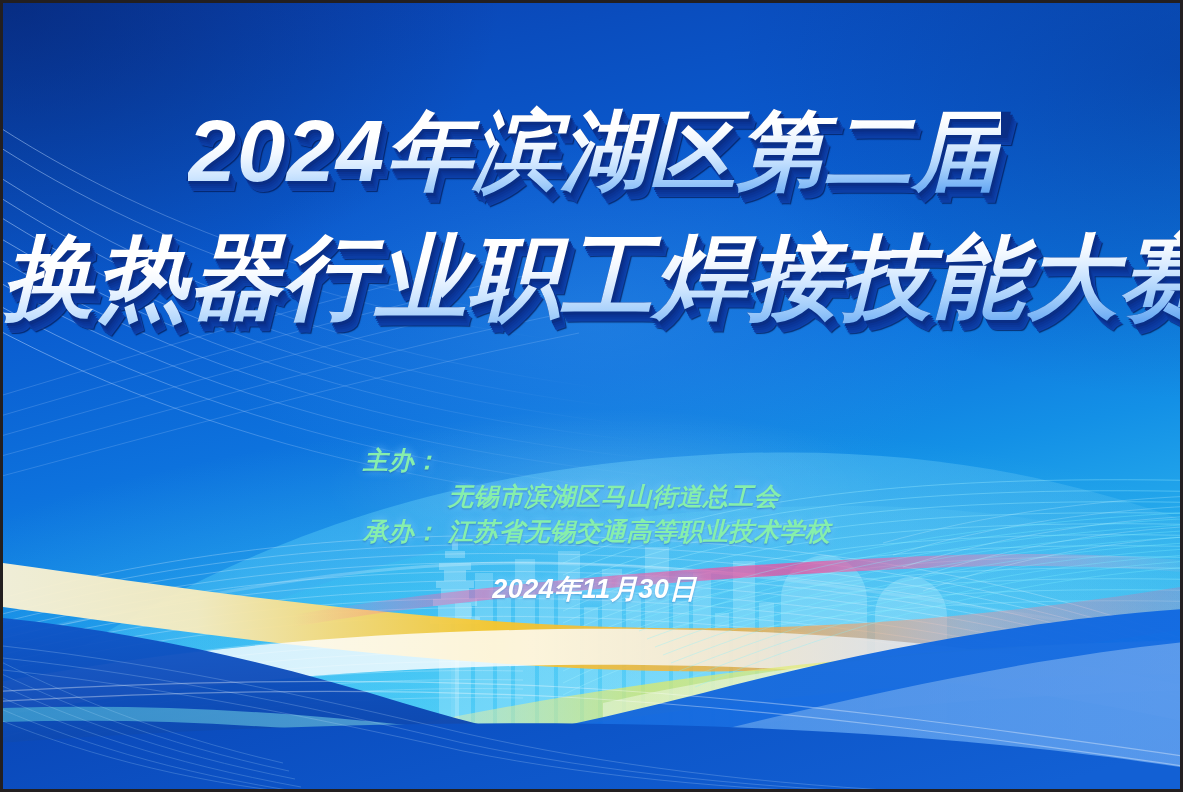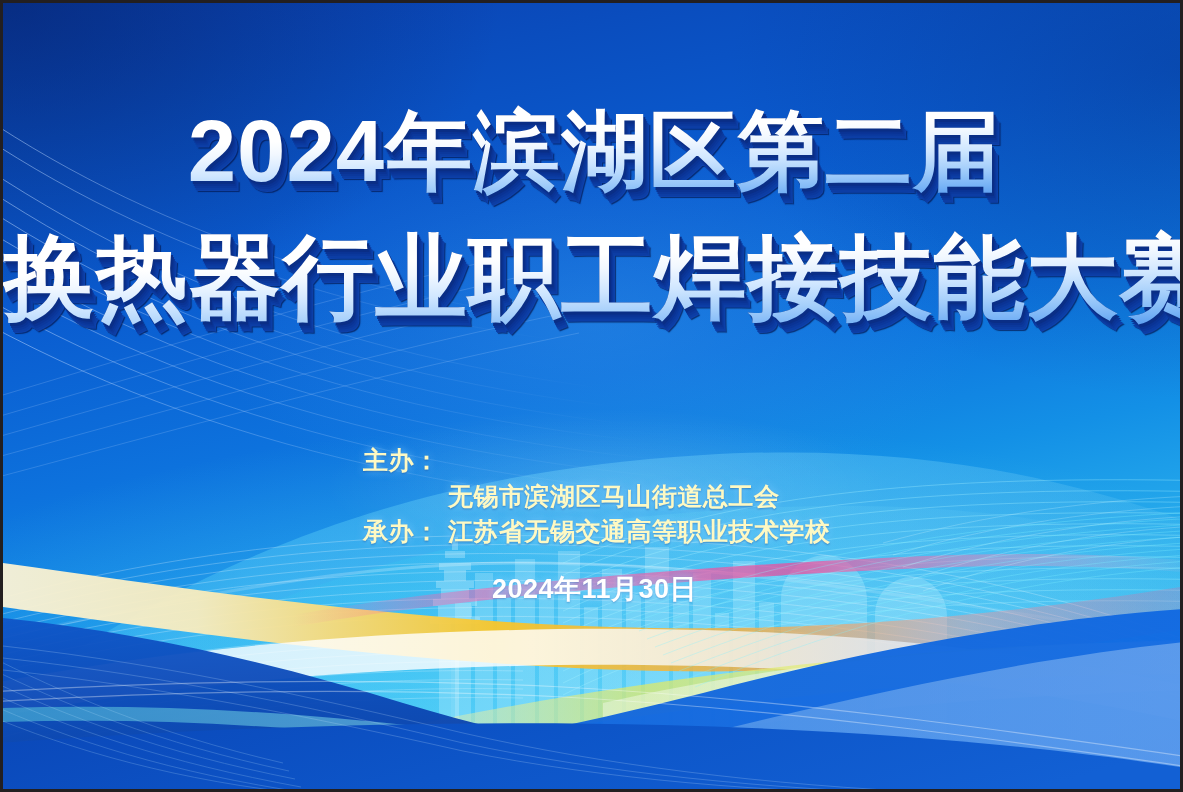--- a/index.html
+++ b/index.html
@@ -9,20 +9,21 @@
   }
   #poster {
     position: relative;
     width: 1183px;
     height: 792px;
     overflow: hidden;
     background: #0b55c4;
     font-family: "Liberation Sans", "DejaVu Sans", sans-serif;
     box-sizing: border-box;
     border: 3px solid #231f20;
+    font-style: italic;
   }
   #stage {
     position: absolute;
     left: 0; top: 0;
     width: 1183px;
     height: 792px;
     overflow: hidden;
   }
   .layer {
     position: absolute;
@@ -104,21 +105,21 @@
     position: absolute;
     left: 360px;
     top: 440px;
     width: 520px;
   }
   .org-row {
     display: flex;
     align-items: baseline;
     font-size: 25px;
     font-weight: 700;
-    color: #fef9c3;
+    color: #86efac;
     line-height: 1.42;
     letter-spacing: 0.5px;
     text-shadow: 0 0 9px rgba(120,200,255,0.95), 0 1px 2px rgba(10,60,140,0.55);
     white-space: nowrap;
   }
   .org-row .lab { width: 85px; flex: none; }
   .org-row .lab.blank { visibility: hidden; }
 
   
   #date-line {

